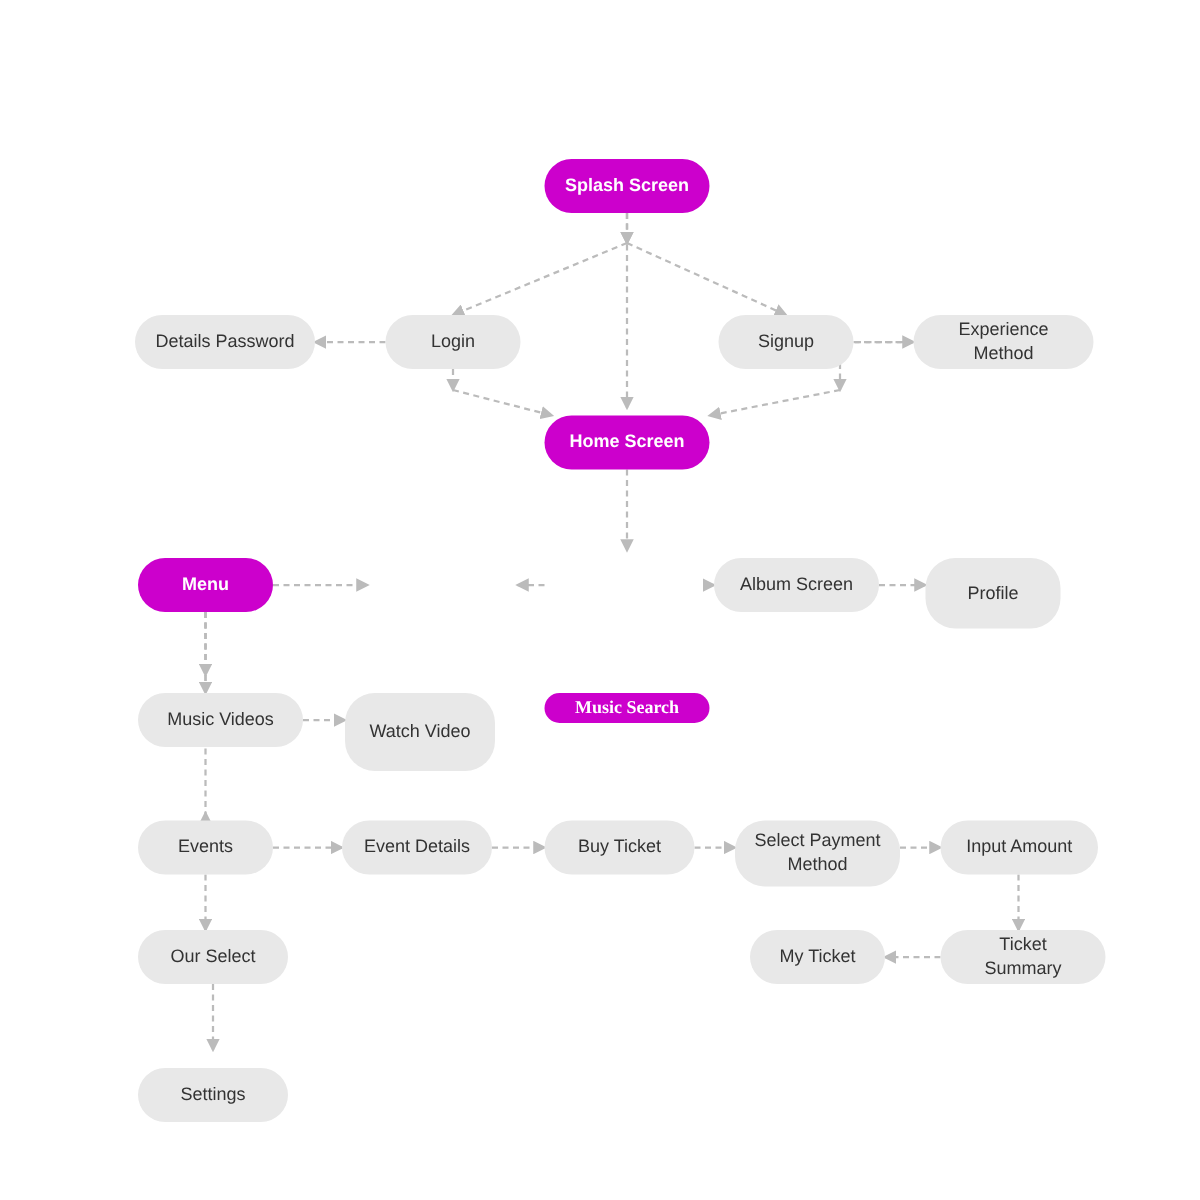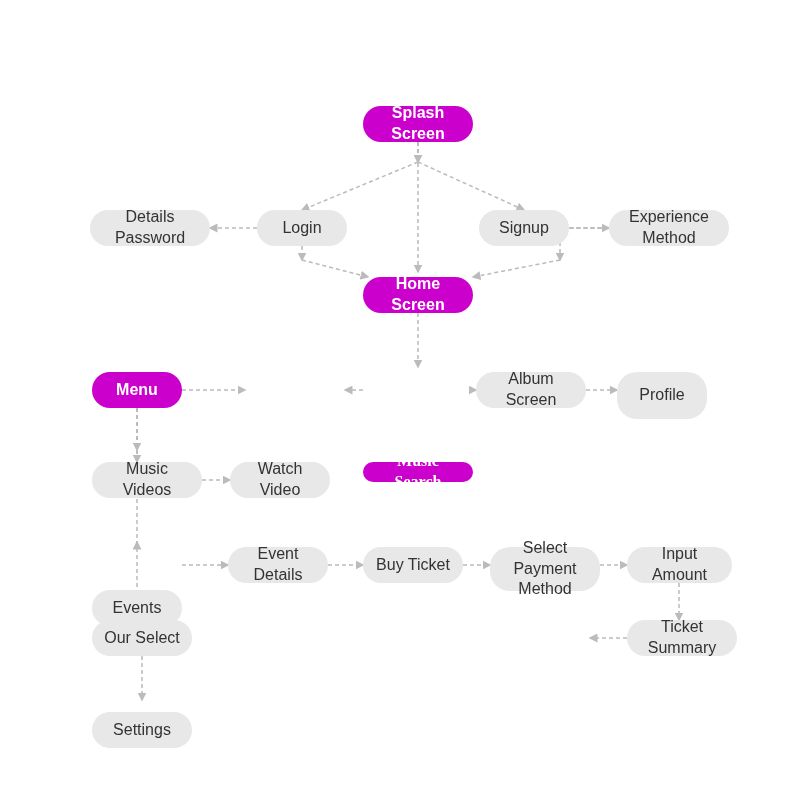--- a/index.html
+++ b/index.html
@@ -30,21 +30,21 @@
       max-width: 220px;
     }
     
     .node {
       position: absolute;
       border-radius: 20px;
       display: flex;
       align-items: center;
       justify-content: center;
       text-align: center;
-      font-size: 16px;
+      font-size: 12px;
       font-weight: 500;
       line-height: 1.3;
       padding: 6px 12px;
     }
     .node-default {
       background: #e8e8e8;
       color: #333;
       border: none;
     }
     .node-highlight {
@@ -136,23 +136,24 @@
 <div class="node node-highlight" style="left: 363px; top: 106px; width: 110px; height: 36px;">Splash Screen</div>
     <div class="node node-default" style="left: 257px; top: 210px; width: 90px; height: 36px;">Login</div>
     <div class="node node-default" style="left: 90px; top: 210px; width: 120px; height: 36px;">Details Password</div>
     <div class="node node-default" style="left: 479px; top: 210px; width: 90px; height: 36px; text-align: center;">Signup</div>
     <div class="node node-default" style="left: 609px; top: 210px; width: 120px; height: 36px;">Experience Method</div>
     <div class="node node-highlight" style="left: 363px; top: 277px; width: 110px; height: 36px;">Home Screen</div>
     <div class="node node-highlight" style="left: 92px; top: 372px; width: 90px; height: 36px;">Menu</div>
     <div class="node node-default" style="left: 476px; top: 372px; width: 110px; height: 36px;">Album Screen</div>
     <div class="node node-default" style="left: 617px; top: 372px; width: 90px; height: 47px;">Profile</div>
     <div class="node node-default" style="left: 92px; top: 462px; width: 110px; height: 36px;">Music Videos</div>
-    <div class="node node-default" style="left: 230px; top: 462px; width: 100px; height: 36px;">Watch Video</div>
+    <div class="node node-default" style="left: 230px; top: 462px; width: 100px; height: 52px;">Watch Video</div>
     <div class="node node-highlight" style="left: 363px; top: 462px; width: 110px; height: 20px; font-family: Liberation Serif, serif;">Music Search</div>
-    <div class="node node-default" style="left: 92px; top: 547px; width: 90px; height: 36px; margin-top: 43px;">Events</div>
+    <div class="node node-default" style="left: 92px; top: 547px; width: 90px; height: 36px;">Events</div>
     <div class="node node-default" style="left: 228px; top: 547px; width: 100px; height: 36px;">Event Details</div>
     <div class="node node-default" style="left: 363px; top: 547px; width: 100px; height: 36px;">Buy Ticket</div>
     <div class="node node-default" style="left: 490px; top: 547px; width: 110px; height: 44px;">Select Payment Method</div>
     <div class="node node-default" style="left: 627px; top: 547px; width: 105px; height: 36px;">Input Amount</div>
+    <div class="node node-default" style="left: 500px; top: 620px; width: 90px; height: 36px;">My Ticket</div>
     <div class="node node-default" style="left: 627px; top: 620px; width: 110px; height: 36px;">Ticket Summary</div>
     <div class="node node-default" style="left: 92px; top: 620px; width: 100px; height: 36px;">Our Select</div>
     <div class="node node-default" style="left: 92px; top: 712px; width: 100px; height: 36px;">Settings</div>
   </div>
 
 </body></html>

